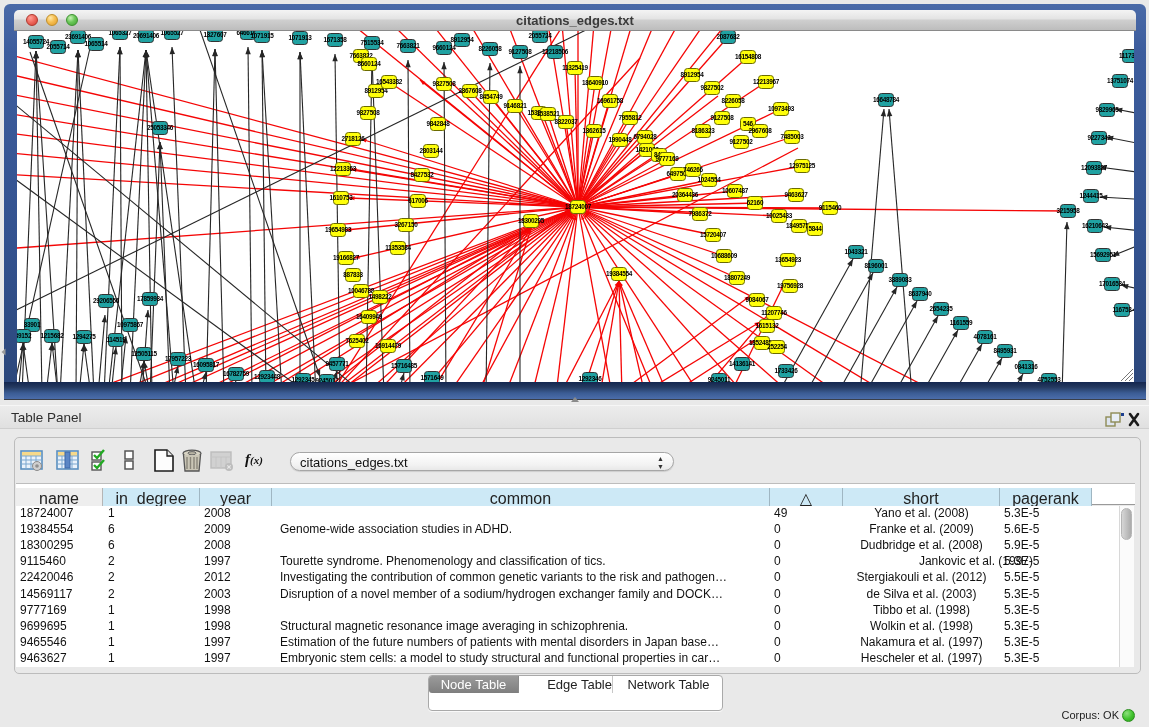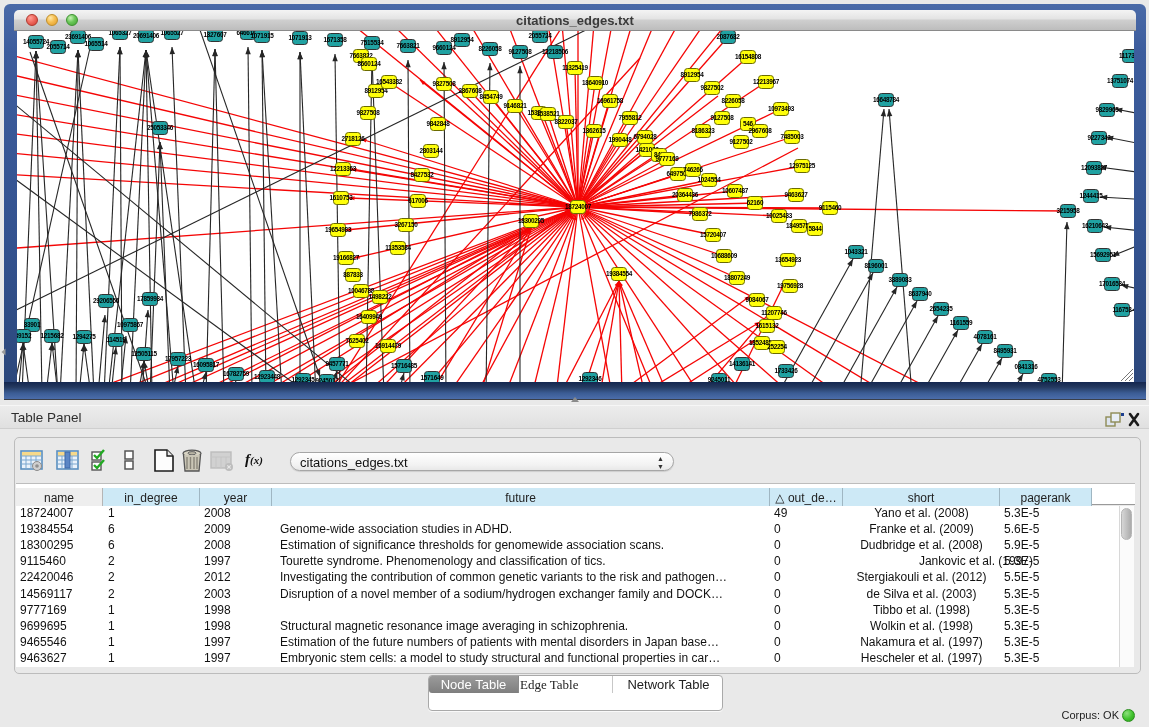--- a/index.html
+++ b/index.html
@@ -33,38 +33,38 @@
 #combo { position:absolute; left:290px; top:452px; width:384px; height:19px;
   border:1px solid #a6a6a6; border-radius:10px;
   background:linear-gradient(180deg,#ffffff,#f2f2f2 70%,#e8e8e8);
   box-shadow:0 1px 1px rgba(0,0,0,0.12); font-size:13px; color:#111; }
 #combo .txt { position:absolute; left:9px; top:2px; }
 #combo .arr { position:absolute; right:9px; top:2px; font-size:7px; color:#333; line-height:7.5px; }
 
 #thead { position:absolute; left:16px; top:483px; width:1119px; height:22px;
   background:#fff; border-bottom:1px solid #9a9a9a; border-top:1px solid #bdbdbd; }
 .hc { position:absolute; top:4px; height:22px; background:#cde9f6;
-  border-right:1px solid #9fb6c2; font-size:12px; color:#222;
+  border-right:1px solid #9fb6c2; font-size:16px; color:#222;
   text-align:center; line-height:21px; overflow:hidden; }
 .hc.gray { background:#eeeeee; border-right:1px solid #b5b5b5; }
 #tbody { position:absolute; left:16px; top:506px; width:1103px; height:161px; background:#fff; }
 .row { position:absolute; left:0; width:1103px; height:16px; font-size:12px; color:#111; }
 .row span { position:absolute; top:0px; white-space:nowrap; }
 #scroll { position:absolute; left:1119px; top:506px; width:15px; height:161px; background:#fbfbfb; border-left:1px solid #d8d8d8; }
 #thumb { position:absolute; left:1121px; top:508px; width:11px; height:32px; border-radius:6px;
   background:linear-gradient(90deg,#d6d6d6,#ababab); border:1px solid #b5b5b5; }
 
 #segs { position:absolute; left:428px; top:675px; width:295px; height:36px;
   border:1px solid #a9a9a9; border-radius:4px; background:#fff; font-size:13px;
   box-shadow:0 1px 0 rgba(255,255,255,0.7); }
 #segs .s1 { position:absolute; left:0; top:0; width:90px; height:17px;
   background:linear-gradient(180deg,#9b9b9b,#7e7e7e); color:#fff; text-align:center;
   line-height:17px; border-radius:3px 0 0 3px; border-right:1px solid #8a8a8a; }
 #segs .s2 { position:absolute; left:91px; top:0; width:93px; height:17px; color:#222;
-  text-align:left; line-height:17px; border-right:1px solid #c7c7c7;font-family:Liberation Serif, serif; }
+  text-align:right; line-height:17px; border-right:1px solid #c7c7c7; }
 #segs .s3 { position:absolute; left:185px; top:0; width:109px; height:17px; color:#222;
   text-align:center; line-height:17px; }
 #status { position:absolute; right:30px; top:709px; font-size:11px; color:#222; }
 #memdot { position:absolute; right:14px; top:709px; width:13px; height:13px; border-radius:50%;
   background:radial-gradient(circle at 35% 30%, #8ee07e, #3fc22c 55%, #2d9c1e); border:1px solid #2a8f1d; }
 </style>
 </head>
 <body>
 <div id="stage">
   <div id="win">
@@ -1060,21 +1060,21 @@
   </svg>
   <div style="position:absolute;left:245px;top:451px;font-size:15px;font-style:italic;font-weight:bold;font-family:'Liberation Serif',serif;color:#111;">f<span style="font-size:11px;">(x)</span></div>
   <div id="combo">
     <div class="txt">citations_edges.txt</div>
     <div class="arr">▲<br>▼</div>
   </div>
   <div id="thead">
     <div class="hc gray" style="left:0px; width:87px;">name</div>
     <div class="hc" style="left:87px; width:97px;">in_degree</div>
     <div class="hc" style="left:184px; width:72px;">year</div>
-    <div class="hc" style="left:256px; width:498px;">future</div>
+    <div class="hc" style="left:256px; width:498px;">common</div>
     <div class="hc" style="left:754px; width:73px;">△ out_de…</div>
     <div class="hc" style="left:827px; width:157px;">short</div>
     <div class="hc" style="left:984px; width:92px;">pagerank</div>
   </div>
   <div id="tbody">
       <div class="row" style="top:0.0px">
         <span style="left:4px">18724007</span>
         <span style="left:92px">1</span>
         <span style="left:188px">2008</span>
         <span style="left:758px">49</span>
@@ -1087,21 +1087,20 @@
         <span style="left:188px">2009</span>
         <span style="left:264px">Genome-wide association studies in ADHD.</span>
         <span style="left:758px">0</span>
         <span style="left:827px;width:157px;text-align:center">Franke et al. (2009)</span>
         <span style="left:988px">5.6E-5</span>
       </div>
 <div class="row" style="top:32.2px">
         <span style="left:4px">18300295</span>
         <span style="left:92px">6</span>
         <span style="left:188px">2008</span>
-        <span style="left:264px">Estimation of significance thresholds for genomewide association scans.</span>
         <span style="left:758px">0</span>
         <span style="left:827px;width:157px;text-align:center">Dudbridge et al. (2008)</span>
         <span style="left:988px">5.9E-5</span>
       </div>
 <div class="row" style="top:48.3px">
         <span style="left:4px">9115460</span>
         <span style="left:92px">2</span>
         <span style="left:188px">1997</span>
         <span style="left:264px">Tourette syndrome. Phenomenology and classification of tics.</span>
         <span style="left:758px">0</span>

